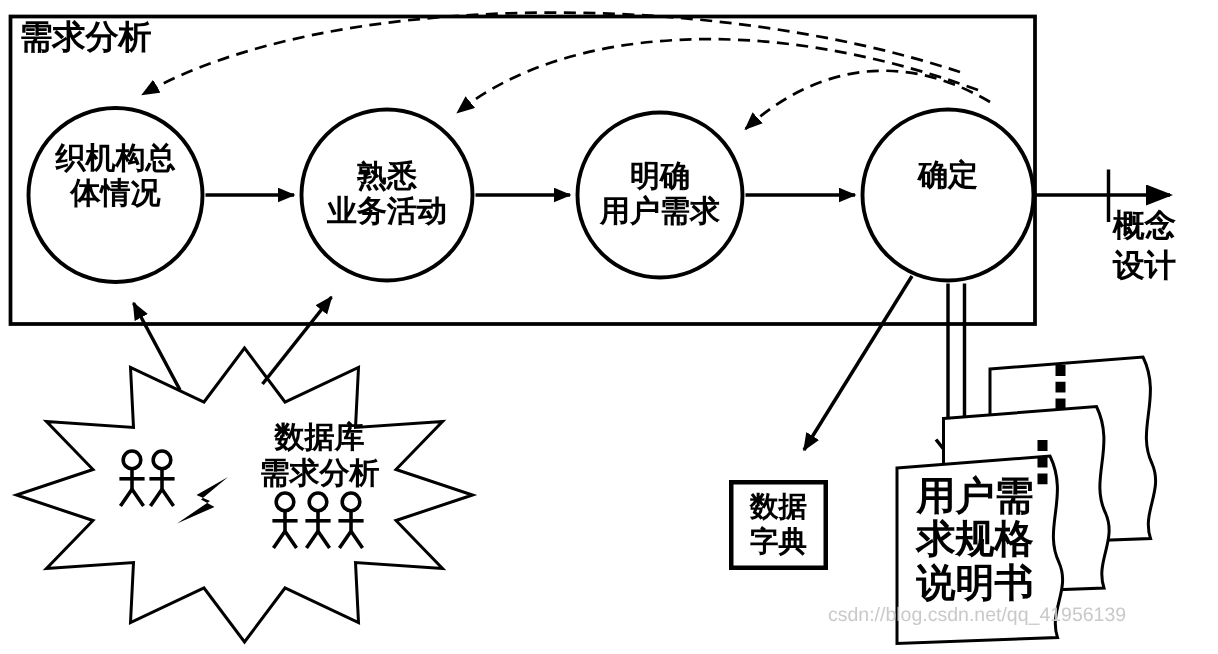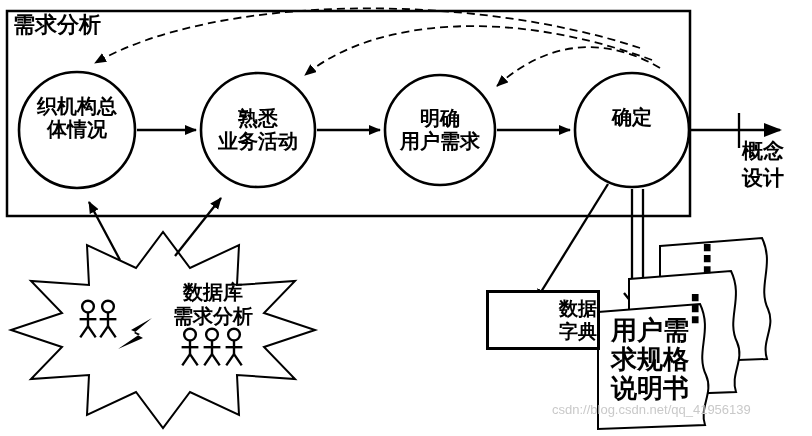--- a/index.html
+++ b/index.html
@@ -15,23 +15,23 @@
   .bolt{fill:#000;stroke:none;}
   .txt{position:absolute;font-weight:700;text-align:center;line-height:1.15;color:#000;}
   .title{left:13px;top:12px;font-size:22px;text-align:left;}
   .s1{left:17px;top:95px;width:120px;font-size:20px;line-height:23px;}
   .s2{left:198px;top:107px;width:120px;font-size:20px;line-height:23px;}
   .s3{left:380px;top:107px;width:120px;font-size:20px;line-height:23px;}
   .s4{left:572px;top:107px;width:120px;font-size:20px;line-height:23px;font-family:Liberation Mono, monospace;}
   .next{left:724px;top:137px;width:78px;font-size:21px;line-height:27px;}
   .users{left:64px;top:279px;width:64px;font-size:20px;}
   .designers{left:156px;top:280px;width:114px;font-size:20px;line-height:24px;}
-  .dict{left:486px;top:290px;width:60px;height:54px;border:3px solid #000;background:#fff;
+  .dict{left:486px;top:320px;width:60px;height:54px;border:3px solid #000;background:#fff;
         font-size:19px;line-height:23px;display:flex;flex-direction:column;
-        align-items:flex-end;justify-content:center;padding-left:48px;}
+        align-items:center;justify-content:center;}
   .doc{left:604px;top:316px;width:92px;font-size:26px;line-height:29px;}
   .dots{position:absolute;font-size:38px;font-weight:700;line-height:1;color:#000;}
   .dotsA{left:688px;top:240px;}
   .dotsB{left:676px;top:290px;}
   .wm{position:absolute;left:552px;top:402px;font-size:13px;font-weight:400;color:#c9c9c9;white-space:nowrap;}
 </style>
 </head>
 <body>
 
 <div class="canvas">

